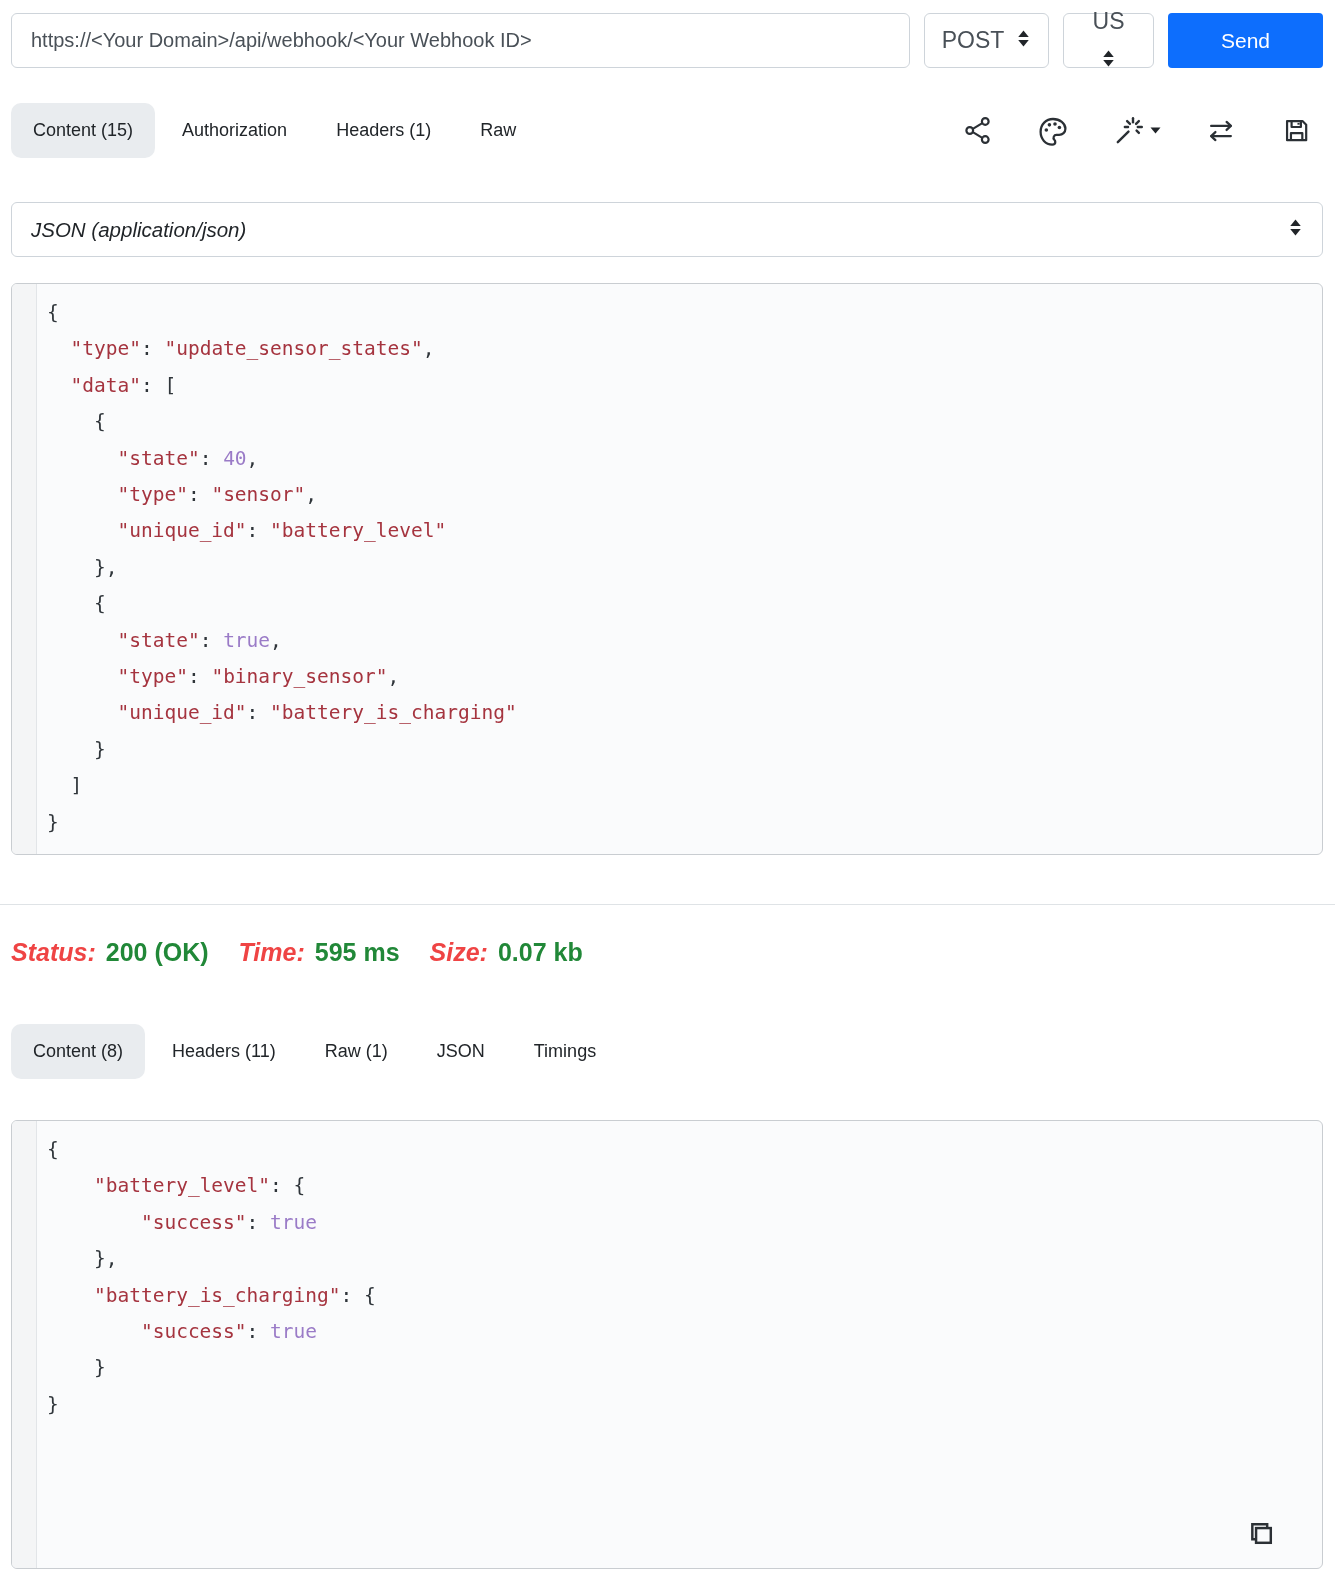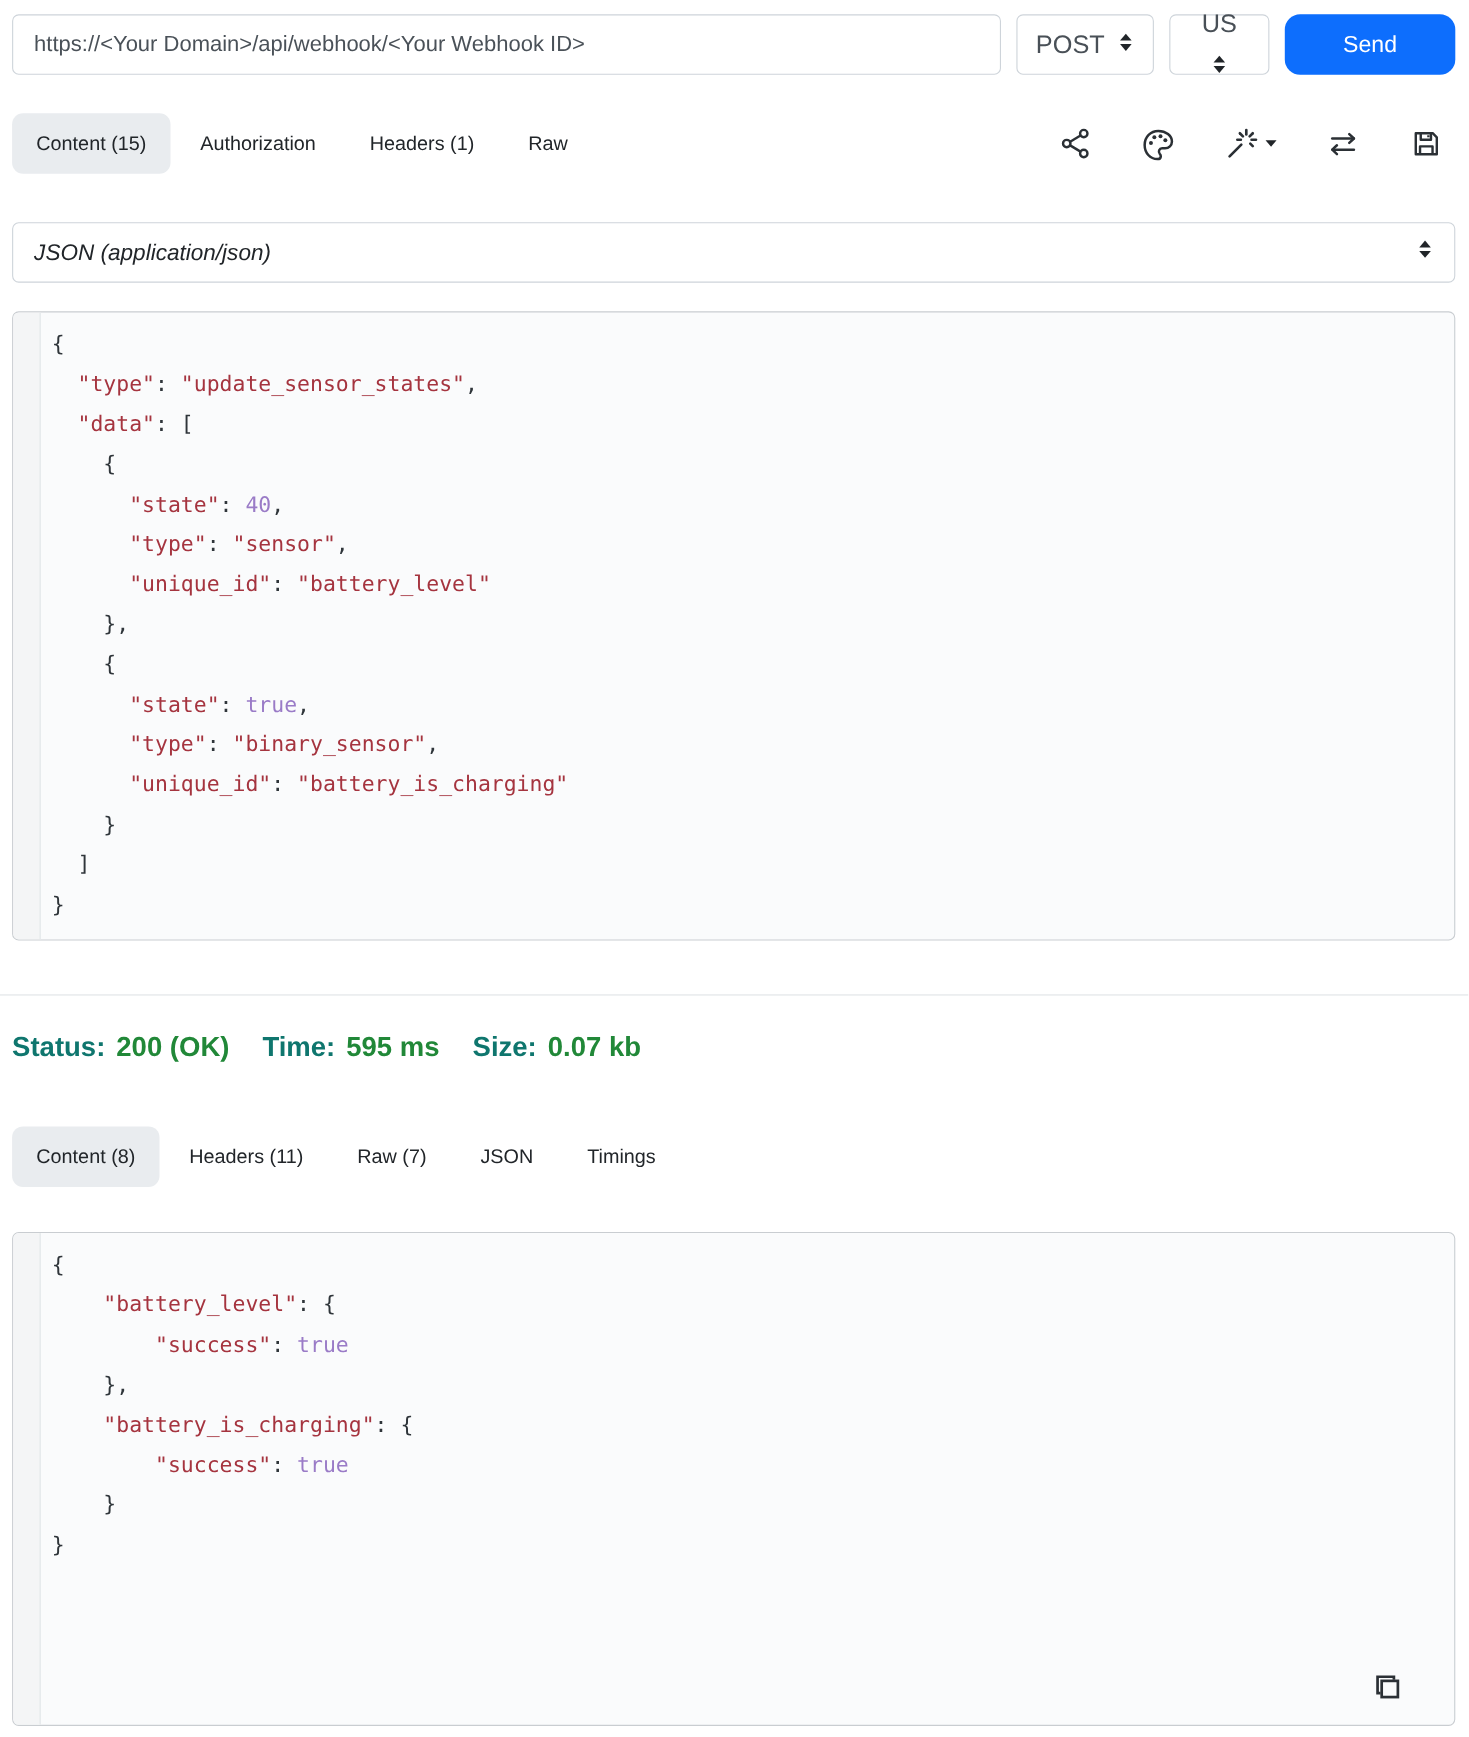--- a/index.html
+++ b/index.html
@@ -23,21 +23,21 @@
     background: #fff; outline: none;
   }
   .select-box {
     height: 55px; border: 1px solid #ced4da; border-radius: 6px;
     background: #fff; display: flex; align-items: center; justify-content: center;
     gap: 12px; font-size: 23px; color: #495057; cursor: pointer;
   }
   .select-method { width: 125px; }
   .select-region { width: 91px; flex-direction: column; }
   .send-btn {
-    width: 155px; height: 55px; border: none; border-radius: 14px;
+    width: 155px; height: 55px; border: none; border-radius: 4px;
     background: var(--accent, #0d6efd); color: #fff; font-size: 21px;
     font-family: "Liberation Sans", sans-serif; cursor: pointer;
   }
 
   
   .tabs-row { display: flex; align-items: center; justify-content: space-between; margin-top: 35px; height: 55px; }
   .tabs { display: flex; align-items: center; height: 55px; }
   .tab {
     height: 55px; display: flex; align-items: center;
     padding: 0 22px; font-size: 18px; color: #212529;
@@ -81,21 +81,21 @@
   .tok-p { color: var(--plain, #2f353a); }
 
   
   .divider { margin-top: 49px; height: 1px; background: #dfe3e6; width: 100%; }
   .status-row {
     display: flex; align-items: center; gap: 30px;
     margin-top: 26px; padding: 0 11px; height: 42px;
     font-size: 25px; font-weight: bold;
   }
   .status-item { display: flex; align-items: center; gap: 10px; white-space: nowrap; }
-  .status-label { color: #0f766e; }
+  .status-label { color: #ef4444; font-style: italic; }
   .status-value { color: var(--success, #218838); }
 
   .resp-tabs { margin-top: 51px; padding: 0 11px; }
   .resp-code { margin-top: 41px; }
 
   .copy-btn {
     position: absolute; right: 45px; bottom: 16px;
     background: none; border: none; cursor: pointer; color: #2b3035; padding: 0;
   }
 </style>
@@ -214,21 +214,21 @@
   </div>
   <div class="status-item">
     <span class="status-label">Size:</span>
     <span class="status-value">0.07 kb</span>
   </div>
 </div>
 
 <div class="tabs resp-tabs">
   <div class="tab active">Content (8)</div>
   <div class="tab">Headers (11)</div>
-  <div class="tab">Raw (7)</div>
+  <div class="tab">Raw (1)</div>
   <div class="tab">JSON</div>
   <div class="tab">Timings</div>
 </div>
 
 <div class="code-block resp-block resp-code">
   <div class="code-gutter"></div>
   <div class="code-content" id="response-code"><div class="code-line"><span class="tok-p">{</span></div><div class="code-line"><span class="tok-p">    </span><span class="tok-s">"battery_level"</span><span class="tok-p">: {</span></div><div class="code-line"><span class="tok-p">        </span><span class="tok-s">"success"</span><span class="tok-p">: </span><span class="tok-n">true</span></div><div class="code-line"><span class="tok-p">    },</span></div><div class="code-line"><span class="tok-p">    </span><span class="tok-s">"battery_is_charging"</span><span class="tok-p">: {</span></div><div class="code-line"><span class="tok-p">        </span><span class="tok-s">"success"</span><span class="tok-p">: </span><span class="tok-n">true</span></div><div class="code-line"><span class="tok-p">    }</span></div><div class="code-line"><span class="tok-p">}</span></div></div>
   <button class="copy-btn">
     <svg width="31" height="31" viewBox="0 0 24 24" fill="none" stroke="currentColor" stroke-width="1.9">
       <path d="M7 16.4 H4.9 V4.9 H16.4 V7"></path>

